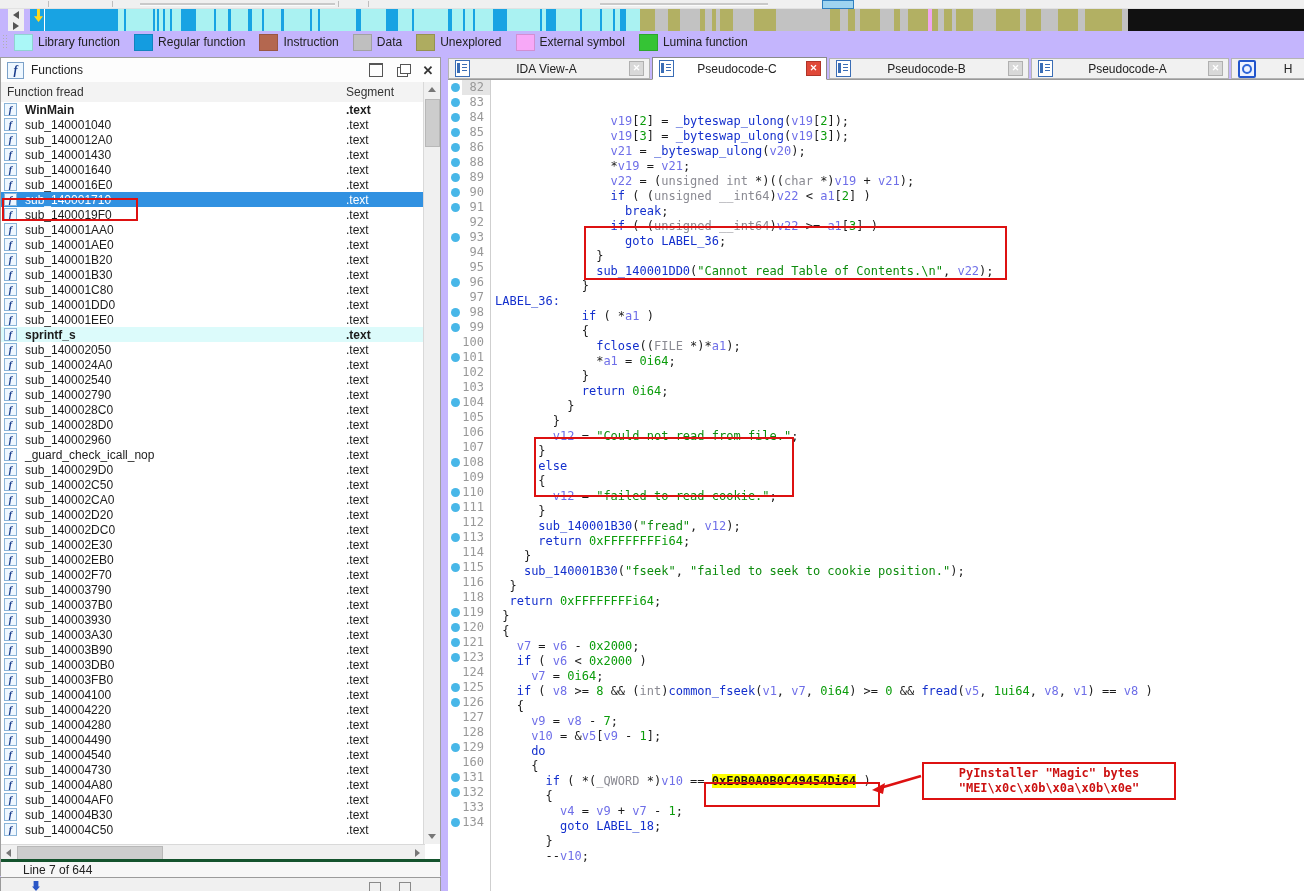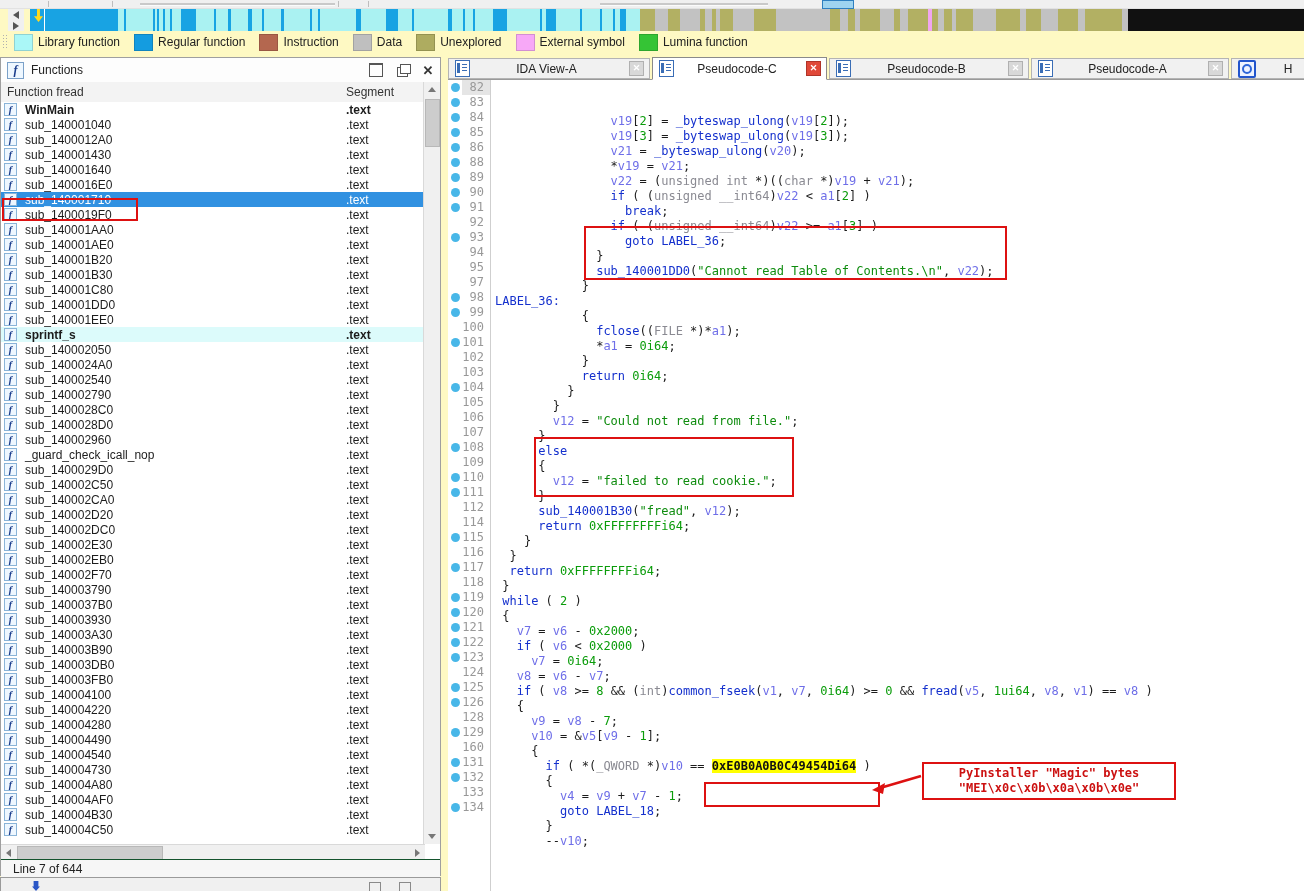--- a/index.html
+++ b/index.html
@@ -1,16 +1,16 @@
 <!DOCTYPE html>
 <html><head>
 <meta charset="utf-8">
 <style>
   html,body{margin:0;padding:0;background:#d8d8d8;}
-  .screen{position:relative;width:1304px;height:891px;background:#fef9c3;overflow:hidden;
+  .screen{position:relative;width:1304px;height:891px;background:#c4b5fd;overflow:hidden;
           font-family:"Liberation Sans",sans-serif;font-size:12px;color:#1c1c1c;}
 
   
   .topstrip{position:absolute;left:0;top:0;width:1304px;height:8px;background:#f0f0f0;border-bottom:1px solid #e2e2e2;}
   .groove{position:absolute;top:3px;height:2px;background:#c9c9c9;border-bottom:1px solid #fbfbfb;}
   .tick{position:absolute;top:1px;width:1px;height:6px;background:#bdbdbd;}
   .chip{position:absolute;top:0;height:7px;background:#9fd4f0;border:1px solid #2f7fc0;}
 
   
   .navband{position:absolute;left:0;top:8px;width:1304px;height:24px;}
@@ -65,22 +65,22 @@
   .vs-arrow span{width:0;height:0;border:4px solid transparent;}
   .vs-up span{border-bottom:5px solid #777;margin-top:-4px;}
   .vs-dn span{border-top:5px solid #777;margin-bottom:-4px;}
   .vs-thumb{position:absolute;left:1px;width:13px;background:#cdcdcd;border:1px solid #b8b8b8;}
   .hscroll{position:absolute;left:0;top:786px;width:424px;height:15px;background:#f0f0f0;border-top:1px solid #d9d9d9;}
   .hs-arrow{position:absolute;top:0;width:15px;height:15px;display:flex;align-items:center;justify-content:center;}
   .hs-arrow span{width:0;height:0;border:4px solid transparent;}
   .hs-l span{border-right:5px solid #777;margin-left:-4px;}
   .hs-r span{border-left:5px solid #777;margin-right:-4px;}
   .hs-thumb{position:absolute;top:1px;height:12px;background:#cdcdcd;border:1px solid #b8b8b8;}
-  .fp-status{position:absolute;left:0;top:801px;width:100%;height:18px;border-top:1px solid #14532d;background:#f6f6f6;
-             display:flex;align-items:center;padding-left:12px;box-sizing:border-box;color:#222;}
+  .fp-status{position:absolute;left:0;top:801px;width:100%;height:18px;border-top:3px solid #14532d;background:#f6f6f6;
+             display:flex;align-items:center;padding-left:22px;box-sizing:border-box;color:#222;}
 
   
   .redbox{position:absolute;border:2px solid #dd1111;background:transparent;z-index:20;pointer-events:none;}
 
   
   .bottom-edge{position:absolute;left:0;top:877px;width:441px;height:14px;background:#f0f0f0;border:1px solid #9a9a9a;border-bottom:none;box-sizing:border-box;}
   .be-icon{position:absolute;left:31px;top:3px;width:8px;height:10px;background:#2a56c6;clip-path:polygon(20% 0,80% 0,80% 55%,100% 55%,50% 100%,0 55%,20% 55%);}
   .be-btn{position:absolute;top:4px;width:10px;height:8px;border:1px solid #8a8a8a;}
 
   
@@ -554,49 +554,50 @@
           <div class="code-line"><div class="dotcell"><div class="bp-dot"></div></div><div class="numcell">85</div><div class="codewrap">                <span class="tk-d">*</span><span class="tk-v">v19</span><span class="tk-d"> = </span><span class="tk-v">v21</span><span class="tk-d">;</span></div></div>
           <div class="code-line"><div class="dotcell"><div class="bp-dot"></div></div><div class="numcell">86</div><div class="codewrap">                <span class="tk-v">v22</span><span class="tk-d"> = (</span><span class="tk-t">unsigned int</span><span class="tk-d"> *)((</span><span class="tk-t">char</span><span class="tk-d"> *)</span><span class="tk-v">v19</span><span class="tk-d"> + </span><span class="tk-v">v21</span><span class="tk-d">);</span></div></div>
           <div class="code-line"><div class="dotcell"><div class="bp-dot"></div></div><div class="numcell">88</div><div class="codewrap">                <span class="tk-k">if</span><span class="tk-d"> ( (</span><span class="tk-t">unsigned __int64</span><span class="tk-d">)</span><span class="tk-v">v22</span><span class="tk-d"> &lt; </span><span class="tk-v">a1</span><span class="tk-d">[</span><span class="tk-n">2</span><span class="tk-d">] )</span></div></div>
           <div class="code-line"><div class="dotcell"><div class="bp-dot"></div></div><div class="numcell">89</div><div class="codewrap">                  <span class="tk-k">break</span><span class="tk-d">;</span></div></div>
           <div class="code-line"><div class="dotcell"><div class="bp-dot"></div></div><div class="numcell">90</div><div class="codewrap">                <span class="tk-k">if</span><span class="tk-d"> ( (</span><span class="tk-t">unsigned __int64</span><span class="tk-d">)</span><span class="tk-v">v22</span><span class="tk-d"> &gt;= </span><span class="tk-v">a1</span><span class="tk-d">[</span><span class="tk-n">3</span><span class="tk-d">] )</span></div></div>
           <div class="code-line"><div class="dotcell"><div class="bp-dot"></div></div><div class="numcell">91</div><div class="codewrap">                  <span class="tk-k">goto</span><span class="tk-d"> </span><span class="tk-l">LABEL_36</span><span class="tk-d">;</span></div></div>
           <div class="code-line"><div class="dotcell"></div><div class="numcell">92</div><div class="codewrap">              <span class="tk-d">}</span></div></div>
           <div class="code-line"><div class="dotcell"><div class="bp-dot"></div></div><div class="numcell">93</div><div class="codewrap">              <span class="tk-f">sub_140001DD0</span><span class="tk-d">(</span><span class="tk-s">"Cannot read Table of Contents.\n"</span><span class="tk-d">, </span><span class="tk-v">v22</span><span class="tk-d">);</span></div></div>
           <div class="code-line"><div class="dotcell"></div><div class="numcell">94</div><div class="codewrap">            <span class="tk-d">}</span></div></div>
           <div class="code-line"><div class="dotcell"></div><div class="numcell">95</div><div class="codewrap"><span class="tk-l">LABEL_36:</span></div></div>
+          <div class="code-line"><div class="dotcell"><div class="bp-dot"></div></div><div class="numcell">96</div><div class="codewrap">            <span class="tk-k">if</span><span class="tk-d"> ( *</span><span class="tk-v">a1</span><span class="tk-d"> )</span></div></div>
           <div class="code-line"><div class="dotcell"></div><div class="numcell">97</div><div class="codewrap">            <span class="tk-d">{</span></div></div>
           <div class="code-line"><div class="dotcell"><div class="bp-dot"></div></div><div class="numcell">98</div><div class="codewrap">              <span class="tk-f">fclose</span><span class="tk-d">((</span><span class="tk-t">FILE</span><span class="tk-d"> *)*</span><span class="tk-v">a1</span><span class="tk-d">);</span></div></div>
           <div class="code-line"><div class="dotcell"><div class="bp-dot"></div></div><div class="numcell">99</div><div class="codewrap">              <span class="tk-d">*</span><span class="tk-v">a1</span><span class="tk-d"> = </span><span class="tk-n">0i64</span><span class="tk-d">;</span></div></div>
           <div class="code-line"><div class="dotcell"></div><div class="numcell">100</div><div class="codewrap">            <span class="tk-d">}</span></div></div>
           <div class="code-line"><div class="dotcell"><div class="bp-dot"></div></div><div class="numcell">101</div><div class="codewrap">            <span class="tk-k">return</span><span class="tk-d"> </span><span class="tk-n">0i64</span><span class="tk-d">;</span></div></div>
           <div class="code-line"><div class="dotcell"></div><div class="numcell">102</div><div class="codewrap">          <span class="tk-d">}</span></div></div>
           <div class="code-line"><div class="dotcell"></div><div class="numcell">103</div><div class="codewrap">        <span class="tk-d">}</span></div></div>
           <div class="code-line"><div class="dotcell"><div class="bp-dot"></div></div><div class="numcell">104</div><div class="codewrap">        <span class="tk-v">v12</span><span class="tk-d"> = </span><span class="tk-s">"Could not read from file."</span><span class="tk-d">;</span></div></div>
           <div class="code-line"><div class="dotcell"></div><div class="numcell">105</div><div class="codewrap">      <span class="tk-d">}</span></div></div>
           <div class="code-line"><div class="dotcell"></div><div class="numcell">106</div><div class="codewrap">      <span class="tk-k">else</span></div></div>
           <div class="code-line"><div class="dotcell"></div><div class="numcell">107</div><div class="codewrap">      <span class="tk-d">{</span></div></div>
           <div class="code-line"><div class="dotcell"><div class="bp-dot"></div></div><div class="numcell">108</div><div class="codewrap">        <span class="tk-v">v12</span><span class="tk-d"> = </span><span class="tk-s">"failed to read cookie."</span><span class="tk-d">;</span></div></div>
           <div class="code-line"><div class="dotcell"></div><div class="numcell">109</div><div class="codewrap">      <span class="tk-d">}</span></div></div>
           <div class="code-line"><div class="dotcell"><div class="bp-dot"></div></div><div class="numcell">110</div><div class="codewrap">      <span class="tk-f">sub_140001B30</span><span class="tk-d">(</span><span class="tk-s">"fread"</span><span class="tk-d">, </span><span class="tk-v">v12</span><span class="tk-d">);</span></div></div>
           <div class="code-line"><div class="dotcell"><div class="bp-dot"></div></div><div class="numcell">111</div><div class="codewrap">      <span class="tk-k">return</span><span class="tk-d"> </span><span class="tk-n">0xFFFFFFFFi64</span><span class="tk-d">;</span></div></div>
           <div class="code-line"><div class="dotcell"></div><div class="numcell">112</div><div class="codewrap">    <span class="tk-d">}</span></div></div>
+          <div class="code-line"><div class="dotcell"><div class="bp-dot"></div></div><div class="numcell">113</div><div class="codewrap">    <span class="tk-f">sub_140001B30</span><span class="tk-d">(</span><span class="tk-s">"fseek"</span><span class="tk-d">, </span><span class="tk-s">"failed to seek to cookie position."</span><span class="tk-d">);</span></div></div>
           <div class="code-line"><div class="dotcell"></div><div class="numcell">114</div><div class="codewrap">  <span class="tk-d">}</span></div></div>
           <div class="code-line"><div class="dotcell"><div class="bp-dot"></div></div><div class="numcell">115</div><div class="codewrap">  <span class="tk-k">return</span><span class="tk-d"> </span><span class="tk-n">0xFFFFFFFFi64</span><span class="tk-d">;</span></div></div>
           <div class="code-line"><div class="dotcell"></div><div class="numcell">116</div><div class="codewrap"> <span class="tk-d">}</span></div></div>
-          <div class="code-line"><div class="dotcell"><div class="bp-dot"></div></div><div class="numcell">117</div><div class="codewrap"> <span class="tk-k">while</span><span class="tk-d"> ( </span><span class="tk-n">2</span><span class="tk-d"> )</span></div></div>
           <div class="code-line"><div class="dotcell"></div><div class="numcell">118</div><div class="codewrap"> <span class="tk-d">{</span></div></div>
           <div class="code-line"><div class="dotcell"><div class="bp-dot"></div></div><div class="numcell">119</div><div class="codewrap">   <span class="tk-v">v7</span><span class="tk-d"> = </span><span class="tk-v">v6</span><span class="tk-d"> - </span><span class="tk-n">0x2000</span><span class="tk-d">;</span></div></div>
           <div class="code-line"><div class="dotcell"><div class="bp-dot"></div></div><div class="numcell">120</div><div class="codewrap">   <span class="tk-k">if</span><span class="tk-d"> ( </span><span class="tk-v">v6</span><span class="tk-d"> &lt; </span><span class="tk-n">0x2000</span><span class="tk-d"> )</span></div></div>
           <div class="code-line"><div class="dotcell"><div class="bp-dot"></div></div><div class="numcell">121</div><div class="codewrap">     <span class="tk-v">v7</span><span class="tk-d"> = </span><span class="tk-n">0i64</span><span class="tk-d">;</span></div></div>
-          <div class="code-line"><div class="dotcell"><div class="bp-dot"></div></div><div class="numcell">122</div><div class="codewrap">   <span class="tk-v">v8</span><span class="tk-d"> = </span><span class="tk-v">v6</span><span class="tk-d"> - </span><span class="tk-v">v7</span><span class="tk-d">;</span></div></div>
           <div class="code-line"><div class="dotcell"><div class="bp-dot"></div></div><div class="numcell">123</div><div class="codewrap">   <span class="tk-k">if</span><span class="tk-d"> ( </span><span class="tk-v">v8</span><span class="tk-d"> &gt;= </span><span class="tk-n">8</span><span class="tk-d"> &amp;&amp; (</span><span class="tk-t">int</span><span class="tk-d">)</span><span class="tk-f">common_fseek</span><span class="tk-d">(</span><span class="tk-v">v1</span><span class="tk-d">, </span><span class="tk-v">v7</span><span class="tk-d">, </span><span class="tk-n">0i64</span><span class="tk-d">) &gt;= </span><span class="tk-n">0</span><span class="tk-d"> &amp;&amp; </span><span class="tk-f">fread</span><span class="tk-d">(</span><span class="tk-v">v5</span><span class="tk-d">, </span><span class="tk-n">1ui64</span><span class="tk-d">, </span><span class="tk-v">v8</span><span class="tk-d">, </span><span class="tk-v">v1</span><span class="tk-d">) == </span><span class="tk-v">v8</span><span class="tk-d"> )</span></div></div>
           <div class="code-line"><div class="dotcell"></div><div class="numcell">124</div><div class="codewrap">   <span class="tk-d">{</span></div></div>
           <div class="code-line"><div class="dotcell"><div class="bp-dot"></div></div><div class="numcell">125</div><div class="codewrap">     <span class="tk-v">v9</span><span class="tk-d"> = </span><span class="tk-v">v8</span><span class="tk-d"> - </span><span class="tk-n">7</span><span class="tk-d">;</span></div></div>
           <div class="code-line"><div class="dotcell"><div class="bp-dot"></div></div><div class="numcell">126</div><div class="codewrap">     <span class="tk-v">v10</span><span class="tk-d"> = &amp;</span><span class="tk-v">v5</span><span class="tk-d">[</span><span class="tk-v">v9</span><span class="tk-d"> - </span><span class="tk-n">1</span><span class="tk-d">];</span></div></div>
+          <div class="code-line"><div class="dotcell"></div><div class="numcell">127</div><div class="codewrap">     <span class="tk-k">do</span></div></div>
           <div class="code-line"><div class="dotcell"></div><div class="numcell">128</div><div class="codewrap">     <span class="tk-d">{</span></div></div>
           <div class="code-line"><div class="dotcell"><div class="bp-dot"></div></div><div class="numcell">129</div><div class="codewrap">       <span class="tk-k">if</span><span class="tk-d"> ( *(</span><span class="tk-t">_QWORD</span><span class="tk-d"> *)</span><span class="tk-v">v10</span><span class="tk-d"> == </span><span class="tk-h">0xE0B0A0B0C49454Di64</span><span class="tk-d"> )</span></div></div>
           <div class="code-line"><div class="dotcell"></div><div class="numcell">160</div><div class="codewrap">       <span class="tk-d">{</span></div></div>
           <div class="code-line"><div class="dotcell"><div class="bp-dot"></div></div><div class="numcell">131</div><div class="codewrap">         <span class="tk-v">v4</span><span class="tk-d"> = </span><span class="tk-v">v9</span><span class="tk-d"> + </span><span class="tk-v">v7</span><span class="tk-d"> - </span><span class="tk-n">1</span><span class="tk-d">;</span></div></div>
           <div class="code-line"><div class="dotcell"><div class="bp-dot"></div></div><div class="numcell">132</div><div class="codewrap">         <span class="tk-k">goto</span><span class="tk-d"> </span><span class="tk-l">LABEL_18</span><span class="tk-d">;</span></div></div>
           <div class="code-line"><div class="dotcell"></div><div class="numcell">133</div><div class="codewrap">       <span class="tk-d">}</span></div></div>
           <div class="code-line"><div class="dotcell"><div class="bp-dot"></div></div><div class="numcell">134</div><div class="codewrap">       <span class="tk-d">--</span><span class="tk-v">v10</span><span class="tk-d">;</span></div></div>
         </div>
     </div>
 

